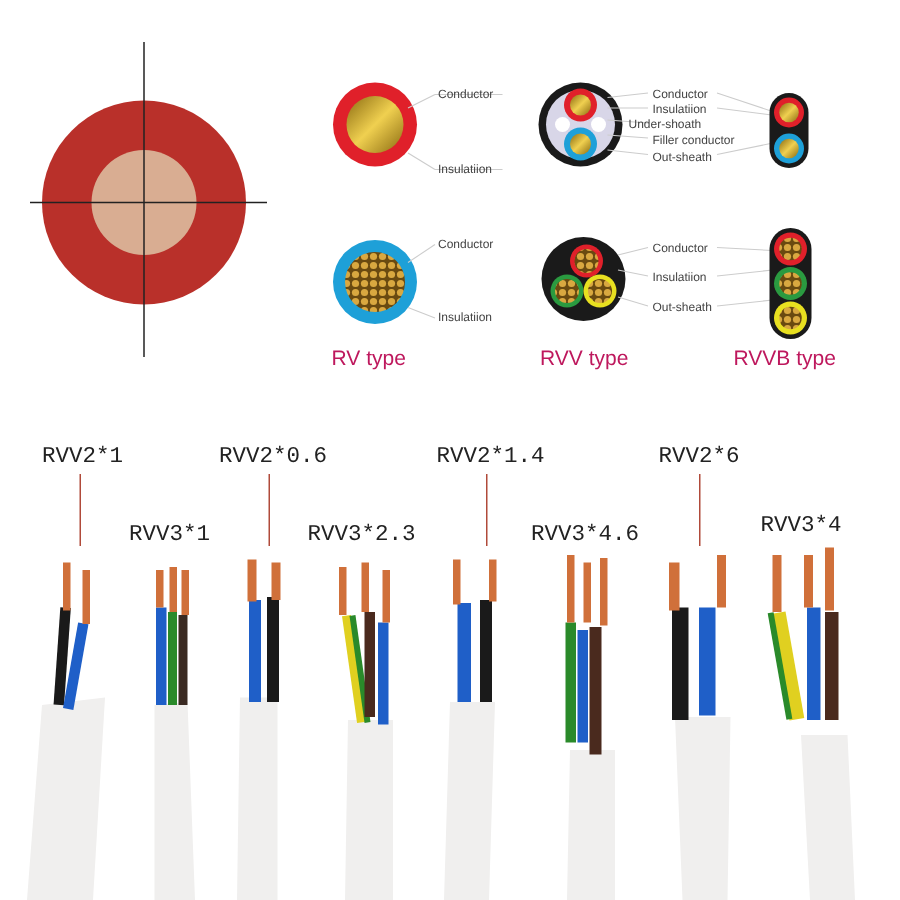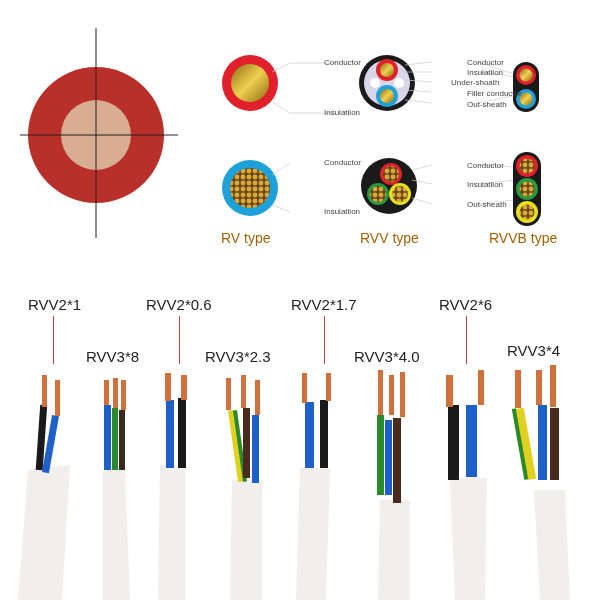--- a/index.html
+++ b/index.html
@@ -1,19 +1,19 @@
 <!DOCTYPE html>
 <html><head>
 <meta charset="utf-8">
 <style>
   html,body{margin:0;padding:0;background:#fff;}
   body{width:600px;height:600px;position:relative;overflow:hidden;font-family:"Liberation Sans",sans-serif;}
-  .lbl{position:absolute;font-size:8px;color:#444;white-space:nowrap;line-height:9px;margin-left:32px;}
-  .type{position:absolute;font-size:14px;color:#a16207;white-space:nowrap;}
-  .model{position:absolute;font-family:Liberation Sans, sans-serif;font-size:15px;color:#222;white-space:nowrap;}
+  .lbl{position:absolute;font-size:8px;color:#444;white-space:nowrap;line-height:9px;}
+  .type{position:absolute;font-size:14px;color:#be185d;white-space:nowrap;}
+  .model{position:absolute;font-family:Liberation Mono, monospace;font-size:15px;color:#222;white-space:nowrap;}
   .redline{position:absolute;width:1px;background:#b04a3a;}
   svg{position:absolute;left:0;top:0;}
 </style>
 </head>
 <body>
 
 <div>
 <svg width="600" height="600" viewBox="0 0 600 600">
   <circle cx="96" cy="135" r="68" fill="#b9302a"></circle>
   <circle cx="96" cy="135" r="35" fill="#d9ad92"></circle>
@@ -165,22 +165,22 @@
 <div class="lbl" style="left:435px;top:161px">Conductor</div>
 <div class="lbl" style="left:435px;top:180px">Insulatiion</div>
 <div class="lbl" style="left:435px;top:200px">Out-sheath</div>
 
 <div class="type" style="left:221px;top:230px">RV type</div>
 <div class="type" style="left:360px;top:230px">RVV type</div>
 <div class="type" style="left:489px;top:230px">RVVB type</div>
 
 <div class="model" style="left:28px;top:296px">RVV2*1</div>
 <div class="redline" style="left:53px;top:316px;height:48px"></div>
-<div class="model" style="left:86px;top:348px">RVV3*8</div>
+<div class="model" style="left:86px;top:348px">RVV3*1</div>
 <div class="model" style="left:146px;top:296px">RVV2*0.6</div>
 <div class="redline" style="left:179px;top:316px;height:48px"></div>
 <div class="model" style="left:205px;top:348px">RVV3*2.3</div>
-<div class="model" style="left:291px;top:296px">RVV2*1.7</div>
+<div class="model" style="left:291px;top:296px">RVV2*1.4</div>
 <div class="redline" style="left:324px;top:316px;height:48px"></div>
-<div class="model" style="left:354px;top:348px">RVV3*4.0</div>
+<div class="model" style="left:354px;top:348px">RVV3*4.6</div>
 <div class="model" style="left:439px;top:296px">RVV2*6</div>
 <div class="redline" style="left:466px;top:316px;height:48px"></div>
 <div class="model" style="left:507px;top:342px">RVV3*4</div>
 
 </body></html>

